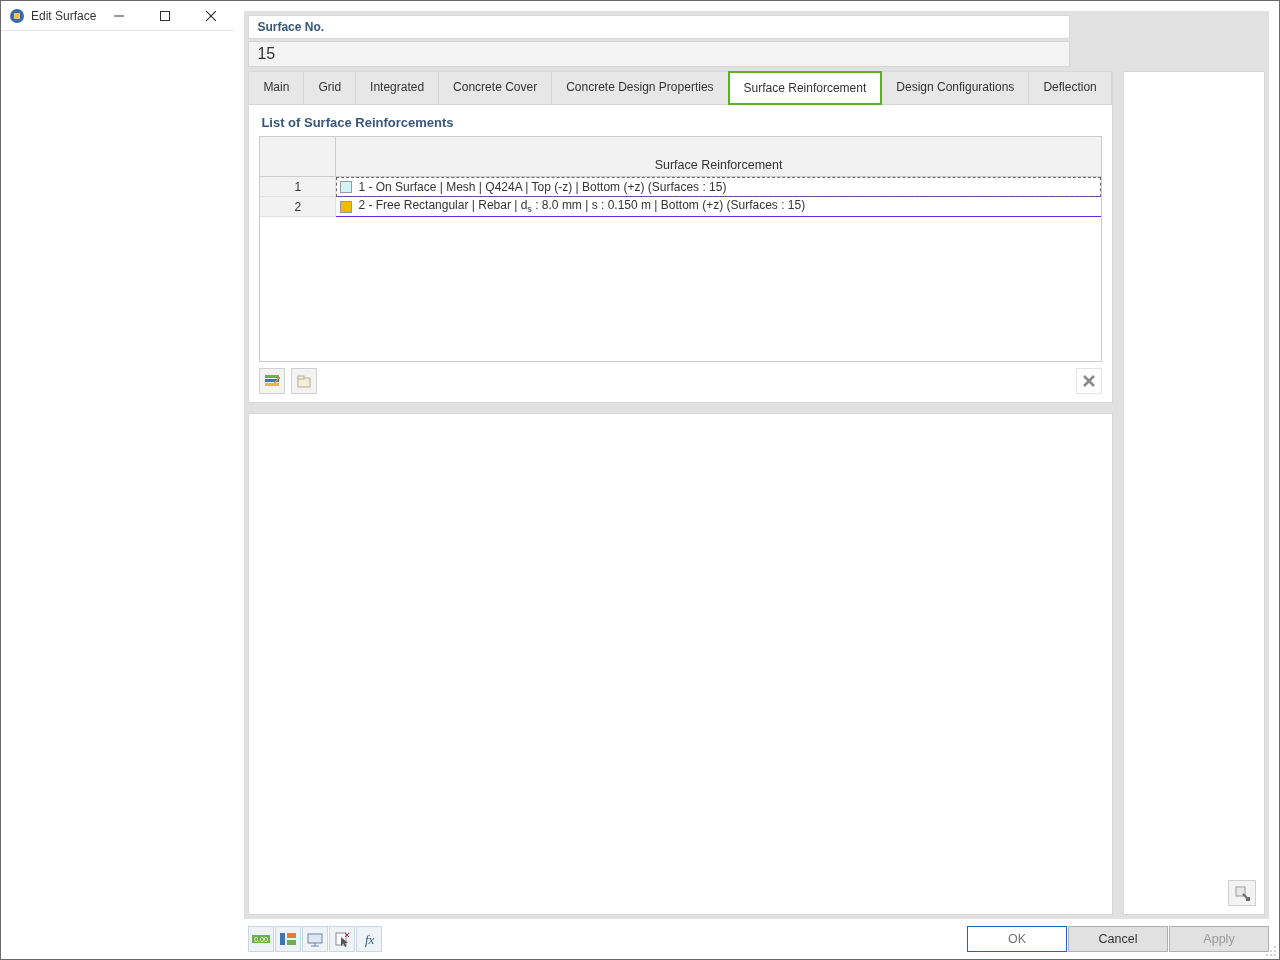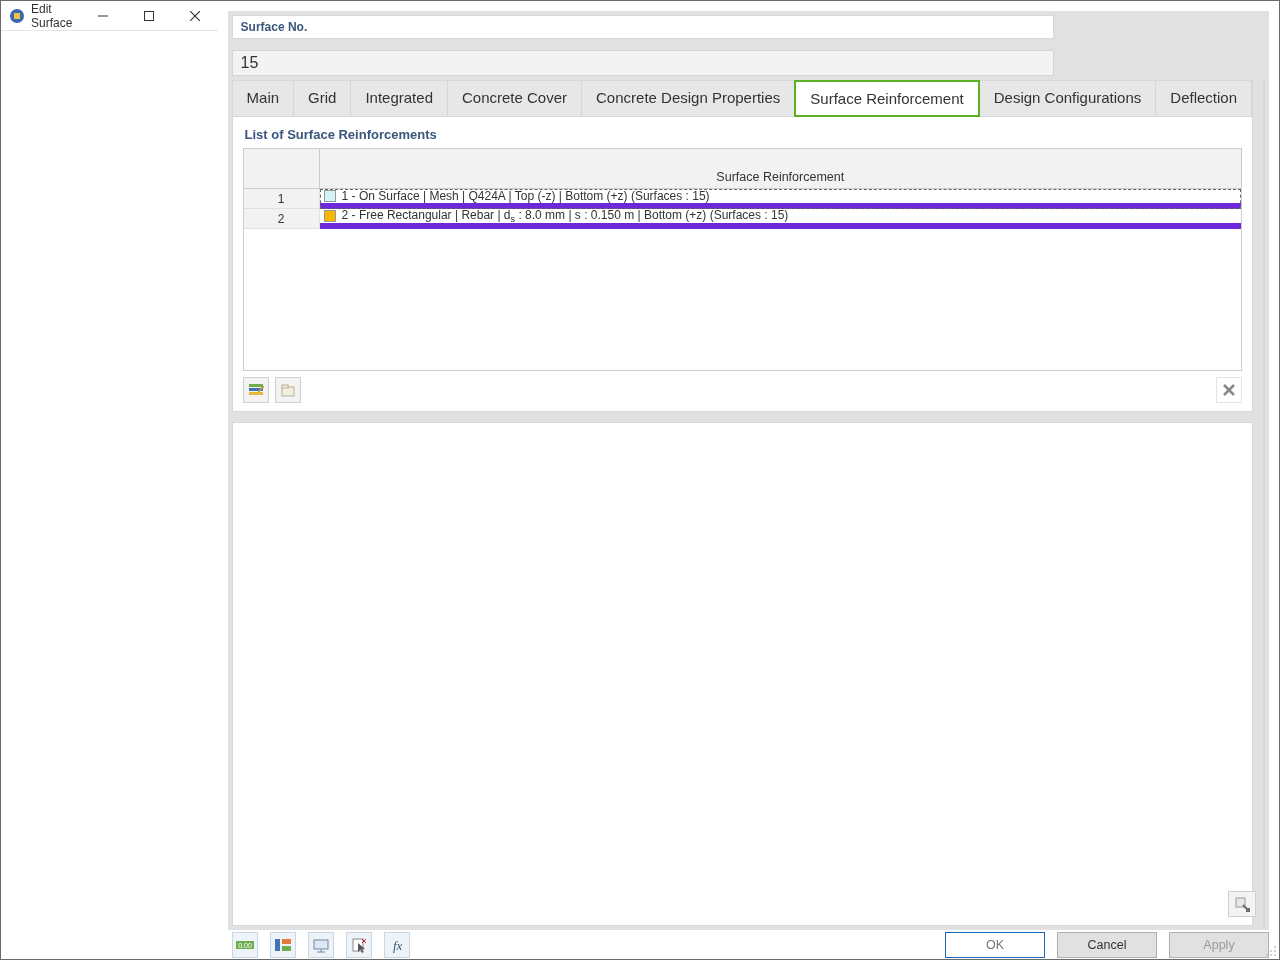--- a/index.html
+++ b/index.html
@@ -62,21 +62,21 @@
     flex-direction: column;
   }
   .header-row {
     display: flex;
     gap: 10px;
     margin-bottom: 4px;
   }
   .header-col {
     display: flex;
     flex-direction: column;
-    gap: 11px;
+    gap: 2px;
   }
   .header-col.left { flex: 0 0 822px; }
   .header-col.right { flex: 1; }
   .head-label {
     background: #ffffff;
     border: 1px solid #d8d8d8;
     padding: 4px 8px;
     font-weight: 600;
     color: #3a567b;
     font-size: 12px;
@@ -130,21 +130,21 @@
     flex-direction: column;
     flex: 0 0 332px;
   }
   .tabs {
     display: flex;
     border-bottom: 1px solid #d5d5d5;
     flex-wrap: nowrap;
   }
   .tab {
     padding: 8px 14px;
-    font-size: 15px;
+    font-size: 12px;
     color: #333;
     background: #e7e7e7;
     border-right: 1px solid #d5d5d5;
     white-space: nowrap;
   }
   .tab.active {
     background: #ffffff;
     border: 2px solid #5db024;
     margin: -1px 0 -1px -1px;
   }
@@ -192,21 +192,21 @@
     border-bottom:1px solid #e0e0e0;
     background:#f2f2f2;
     display:flex;
     align-items:center;
     justify-content:center;
     font-size:12px;
     color:#333;
   }
   .grid-row .cell {
     flex:1;
-    border-bottom:6px solid #6d28d9;
+    border-bottom:1px solid #6d28d9;
     display:flex;
     align-items:center;
     padding: 0 4px;
     font-size:12px;
     gap:6px;
   }
   .grid-row.selected .cell {
     outline: 1px dashed #666;
     outline-offset: -1px;
   }
@@ -244,25 +244,25 @@
     bottom:8px;
     width:28px;
     height:26px;
     background:#f3f3f3;
     border:1px solid #d0d0d0;
     display:flex;
     align-items:center;
     justify-content:center;
   }
   .footer {
-    height: 29px;
+    height: 40px;
     display:flex;
     align-items:center;
     padding: 0 10px 0 14px;
-    gap: 12px;
+    gap: 1px;
     background:#ffffff;
   }
   .footer .ftbtn {
     width:26px; height:26px;
     background:#eef3f8;
     border:1px solid #c9d6e4;
     display:flex;align-items:center;justify-content:center;
   }
   .footer .spacer { flex:1; }
   .footer .btn {

